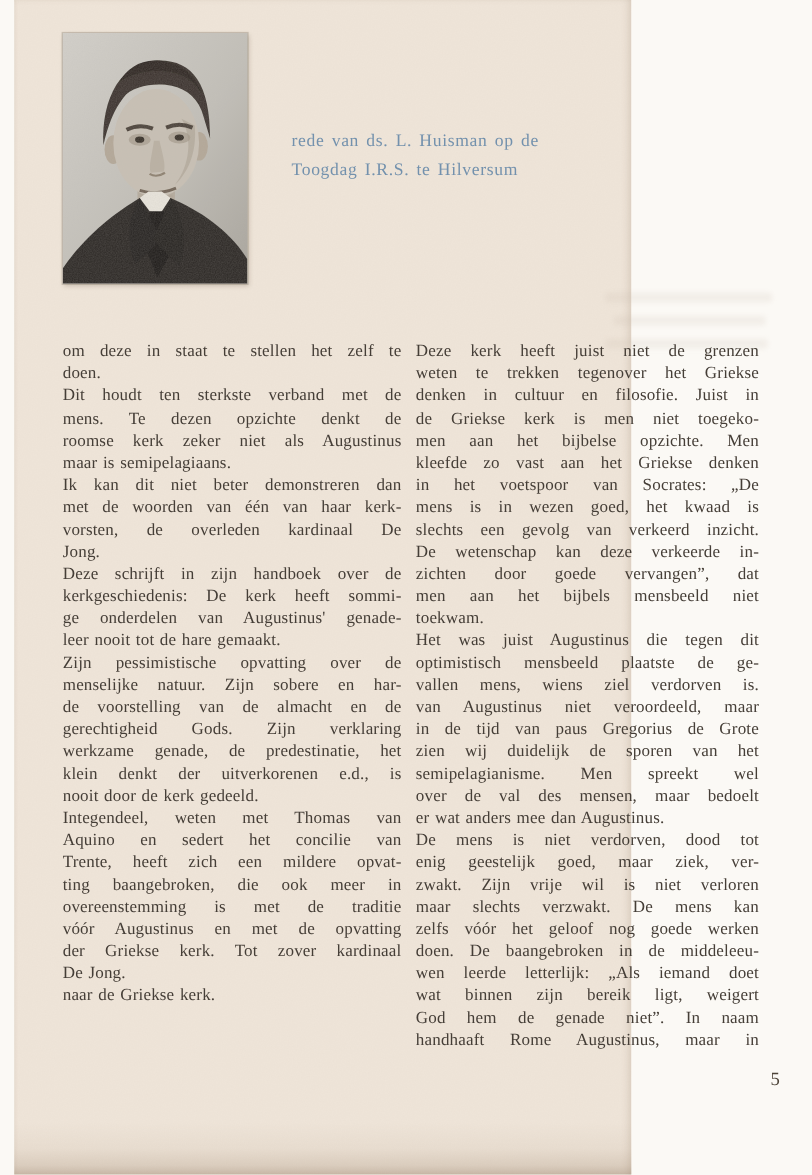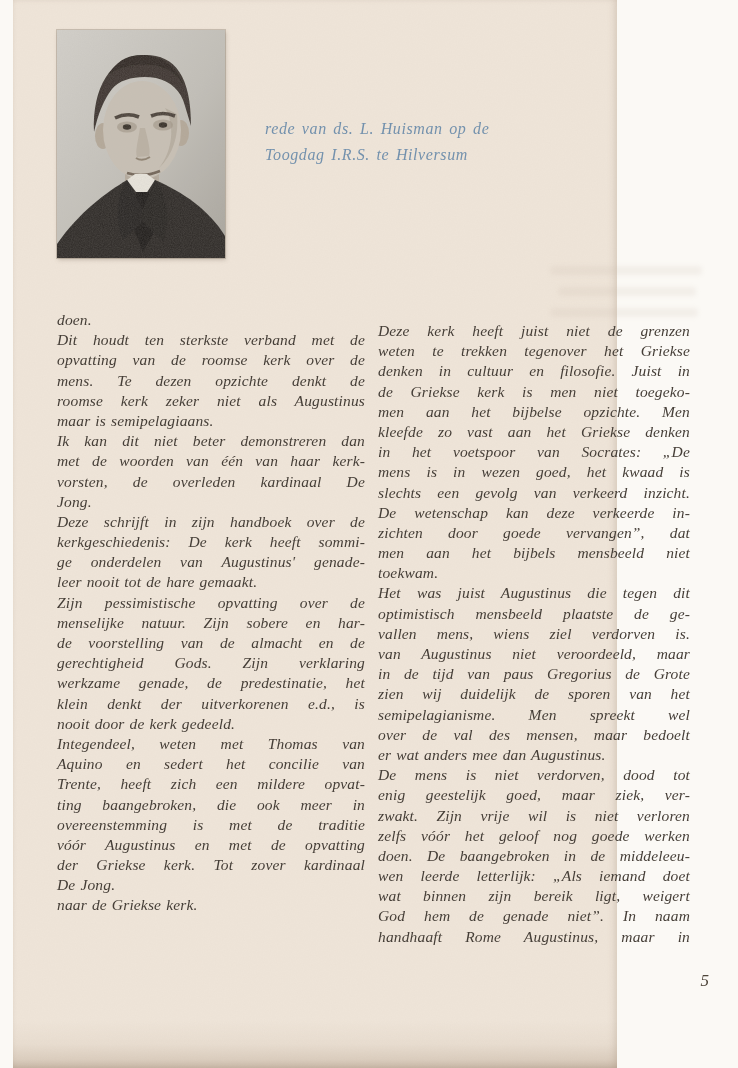--- a/index.html
+++ b/index.html
@@ -3,46 +3,45 @@
 <meta charset="utf-8">
 <style>
   html,body{margin:0;padding:0;}
   body{background:#ffffff;}
   .stage{
     position:relative; width:738px; height:1068px; overflow:hidden;
     background:#fbf9f5;
     font-family:"Liberation Serif", serif;
   }
   .page{
-    position:absolute; left:13px; top:0; width:604px; height:1068px;
+    position:absolute; left:13px; top:0; width:561px; height:1068px;
     background:#efe5d9;
     box-shadow: inset -5px 0 8px -4px rgba(125,100,78,.28),
                 inset 2px 0 4px -2px rgba(125,100,78,.12);
-    font-style: italic;
   }
   .texture{position:absolute; left:0; top:0; width:100%; height:100%; pointer-events:none;}
   .ghost{position:absolute; background:#c6b7a9; filter:blur(2.5px); opacity:.16; border-radius:3px; pointer-events:none;}
   .photo{
     position:absolute; left:44px; top:30px; width:168px; height:228px;
     box-shadow:0 0 0 1px rgba(90,80,65,.25), 1px 2px 4px rgba(90,75,55,.25);
     overflow:hidden; background:#bdb9b2;
   }
   .photo svg{display:block;}
   .caption{
     position:absolute; left:252px; top:116px;
     font-size:16px; line-height:26px; letter-spacing:.6px;
     word-spacing:2px;
   }
   .col{
     position:absolute; top:310px;
     font-size:15.5px; line-height:20.2px; color:#453e37;
     letter-spacing:.15px;
   }
   .col-left{left:44px; width:308px;}
-  .col-right{left:365px; width:312px;margin-top:11px;}
+  .col-right{left:365px; width:312px;}
   .tline{
     height:20.2px;
     text-align:justify; text-align-last:justify;
     word-spacing:1px; white-space:normal;
   }
   .tline.end{text-align-last:left;}
   .pagenum{
     position:absolute; left:620px; top:971px; width:76px;
     text-align:right; font-size:17px; color:#4e453a;
   }
@@ -136,23 +135,23 @@
         <rect width="168" height="228" filter="url(#photoGrain)"></rect>
       </svg>
     </div>
 
     <div class="caption" style="color: rgb(115, 145, 173);">
       <div>rede van ds. L. Huisman op de</div>
       <div>Toogdag I.R.S. te Hilversum</div>
     </div>
 
     <div class="col col-left" id="col-left">
+        <div class="tline">om deze in staat te stellen het zelf te</div>
         <div class="tline end">doen.</div>
         <div class="tline">Dit houdt ten sterkste verband met de</div>
-        <div class="tline">opvatting van de roomse kerk over de</div>
         <div class="tline">mens. Te dezen opzichte denkt de</div>
         <div class="tline">roomse kerk zeker niet als Augustinus</div>
         <div class="tline end">maar is semipelagiaans.</div>
         <div class="tline">Ik kan dit niet beter demonstreren dan</div>
         <div class="tline">met de woorden van één van haar kerk-</div>
         <div class="tline">vorsten, de overleden kardinaal De</div>
         <div class="tline end">Jong.</div>
         <div class="tline">Deze schrijft in zijn handboek over de</div>
         <div class="tline">kerkgeschiedenis: De kerk heeft sommi-</div>
         <div class="tline">ge onderdelen van Augustinus' genade-</div>
@@ -193,20 +192,21 @@
         <div class="tline">vallen mens, wiens ziel verdorven is.</div>
         <div class="tline">van Augustinus niet veroordeeld, maar</div>
         <div class="tline">in de tijd van paus Gregorius de Grote</div>
         <div class="tline">zien wij duidelijk de sporen van het</div>
         <div class="tline">semipelagianisme. Men spreekt wel</div>
         <div class="tline">over de val des mensen, maar bedoelt</div>
         <div class="tline end">er wat anders mee dan Augustinus.</div>
         <div class="tline">De mens is niet verdorven, dood tot</div>
         <div class="tline">enig geestelijk goed, maar ziek, ver-</div>
         <div class="tline">zwakt. Zijn vrije wil is niet verloren</div>
+        <div class="tline">maar slechts verzwakt. De mens kan</div>
         <div class="tline">zelfs vóór het geloof nog goede werken</div>
         <div class="tline">doen. De baangebroken in de middeleeu-</div>
         <div class="tline">wen leerde letterlijk: „Als iemand doet</div>
         <div class="tline">wat binnen zijn bereik ligt, weigert</div>
         <div class="tline">God hem de genade niet”. In naam</div>
         <div class="tline">handhaaft Rome Augustinus, maar in</div>
       </div>
 
     <div class="pagenum">5</div>
 

